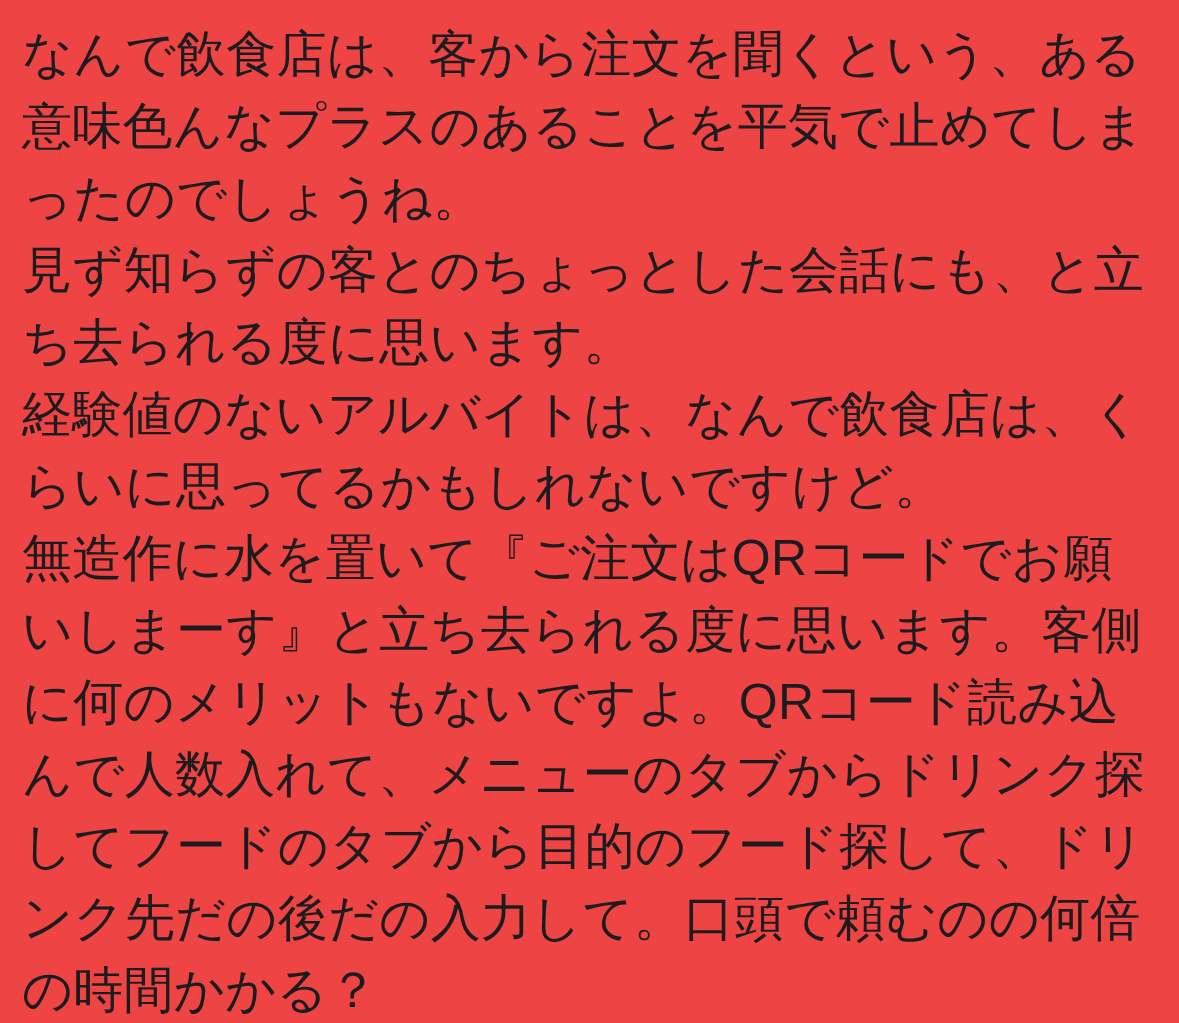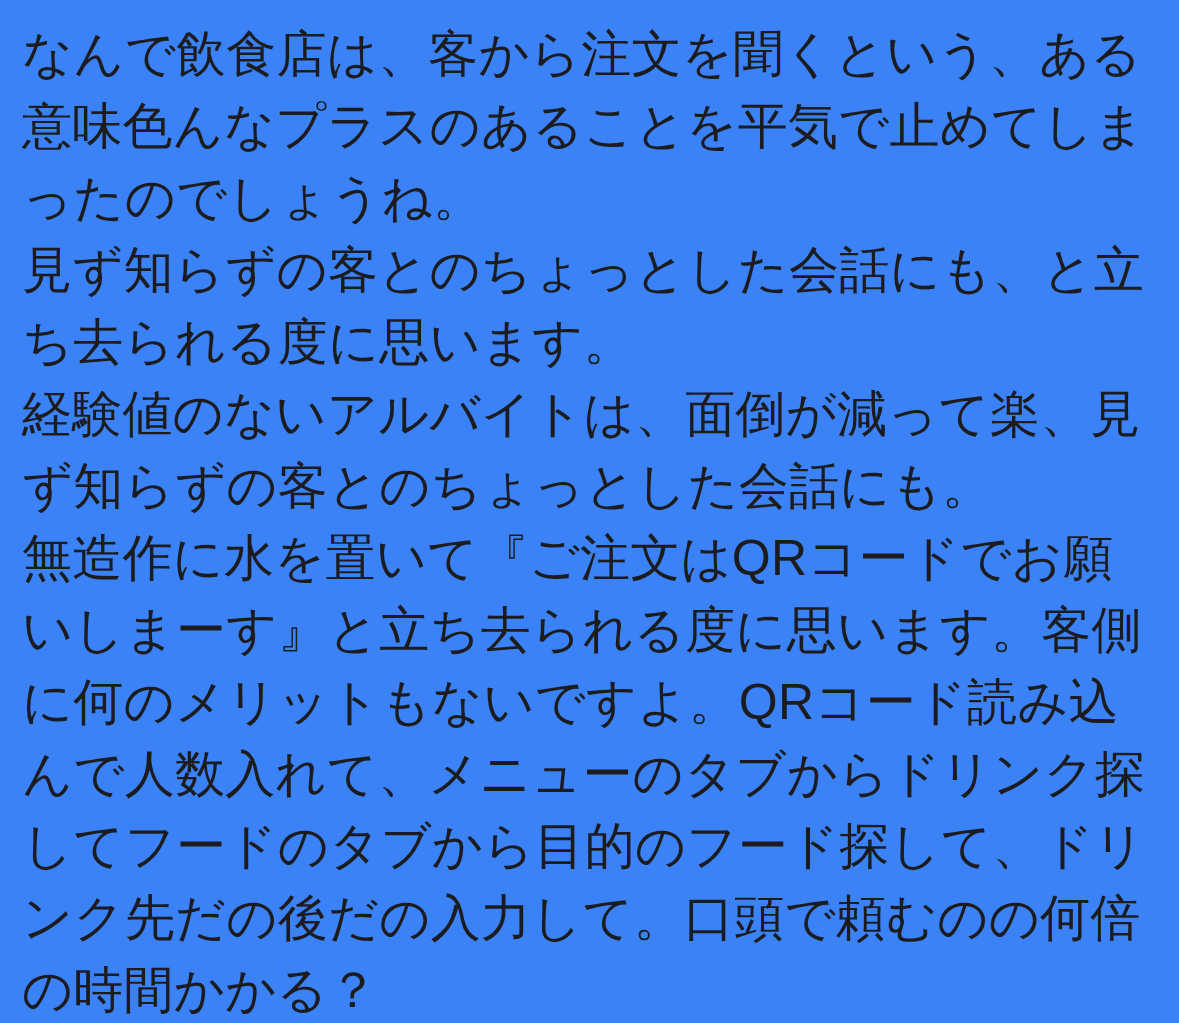--- a/index.html
+++ b/index.html
@@ -10,21 +10,21 @@
   body {
     width: 1179px;
     height: 1023px;
     overflow: hidden;
     font-family: "Liberation Sans", "DejaVu Sans", sans-serif;
   }
   .page {
     box-sizing: border-box;
     width: 1179px;
     height: 1023px;
-    background: #3b82f6;
+    background: #ef4444;
     padding: 18px 30px 0 22px;
   }
   .text-body {
     color: #1c1c1e;
     font-size: 50px;
     line-height: 1.44;
     letter-spacing: 0.2px;
     font-weight: 400;
     word-break: break-all;
   }
@@ -33,16 +33,16 @@
     padding: 0;
   }
 </style>
 </head>
 <body>
 
 <div class="page">
   <div class="text-body">
     <p class="para">なんで飲食店は、客から注文を聞くという、ある意味色んなプラスのあることを平気で止めてしまったのでしょうね。</p>
     <p class="para">見ず知らずの客とのちょっとした会話にも、と立ち去られる度に思います。</p>
-    <p class="para">経験値のないアルバイトは、面倒が減って楽、見ず知らずの客とのちょっとした会話にも。</p>
+    <p class="para">経験値のないアルバイトは、なんで飲食店は、くらいに思ってるかもしれないですけど。</p>
     <p class="para">無造作に水を置いて『ご注文はQRコードでお願いしまーす』と立ち去られる度に思います。客側に何のメリットもないですよ。QRコード読み込んで人数入れて、メニューのタブからドリンク探してフードのタブから目的のフード探して、ドリンク先だの後だの入力して。口頭で頼むのの何倍の時間かかる？</p>
   </div>
 </div>
 
 </body></html>

